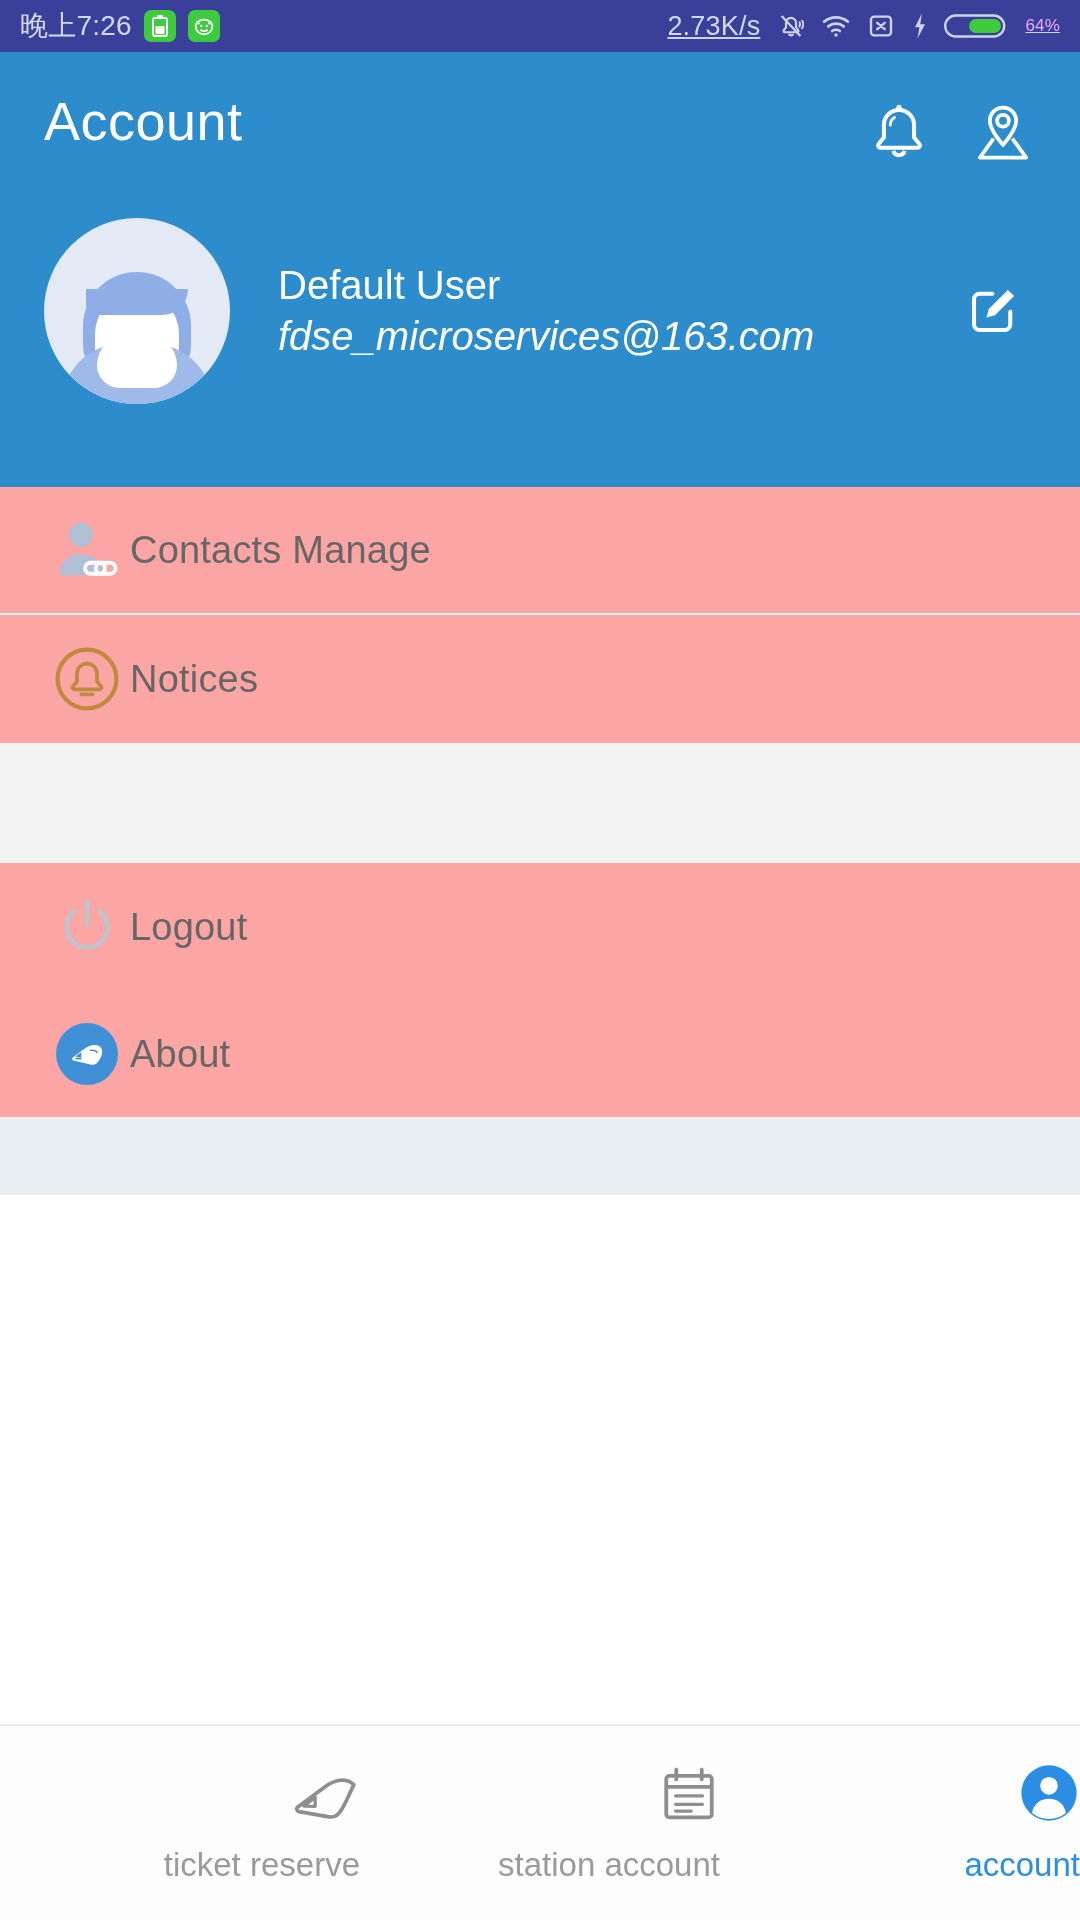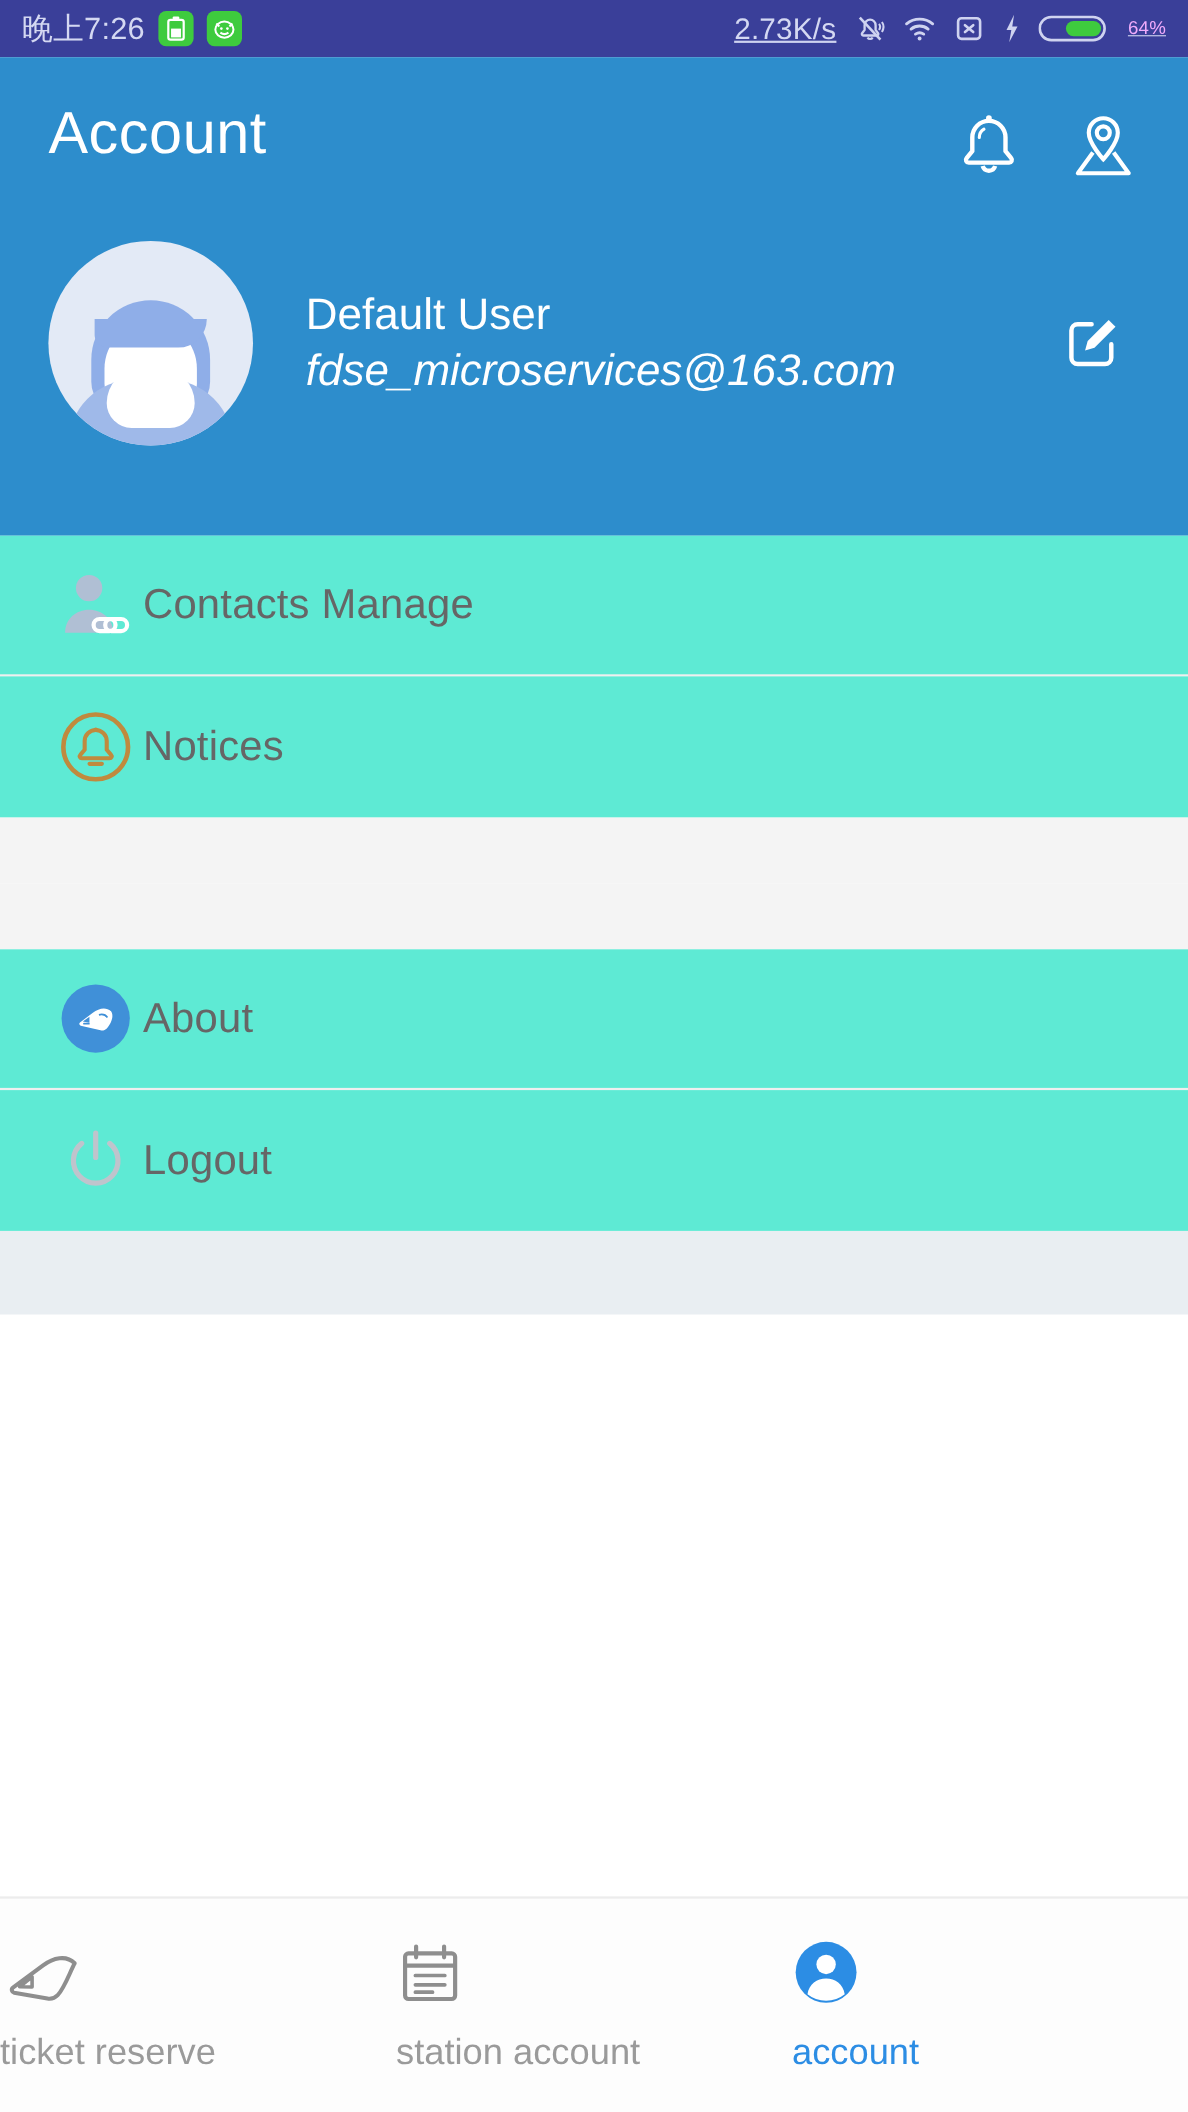--- a/index.html
+++ b/index.html
@@ -72,21 +72,21 @@
   }
   .profile-text{ margin-left:48px; flex:1; min-width:0; }
   .profile-name{ color:#fff; font-size:40px; line-height:1.28; }
   .profile-email{ color:#fff; font-size:40px; line-height:1.28; white-space:nowrap;font-style:italic; }
   .edit-btn{ flex:0 0 auto; margin-left:6px; }
 
   
   .list{ background:#fff; }
   .row{
     height:128px; display:flex; align-items:center;
-    padding-left:44px; background:#5eead4; position:relative;
+    padding-left:44px; background:#fca5a5; position:relative;
   }
   .row-div{ border-bottom:2px solid #EFEFEF; }
   .row-ico{
     width:86px; flex:0 0 auto; display:flex; align-items:center; justify-content:center;
   }
   .row-label{ font-size:38px; color:#666; letter-spacing:.2px; }
   .gap{ height:60px; background:#F4F4F4; }
   .gap-tall{ height:76px; background:#E9EEF2; }
 
   
@@ -98,21 +98,21 @@
   .circ-train{ background:#4090D8; }
 
   
   .bottomnav{
     position:absolute; left:0; right:0; bottom:0;
     height:196px; background:#FDFDFD; border-top:2px solid #ECECEC;
     display:flex;
   }
   .nav-item{
     flex:1; display:flex; flex-direction:column;
-    align-items:flex-start; justify-content:center; gap:22px;
+    align-items:flex-end; justify-content:center; gap:22px;
   }
   .nav-label{ font-size:33px; color:#9A9A9A; }
   .nav-item.active .nav-label{ color:#2C8DE4; }
   .nav-ico{ height:62px; display:flex; align-items:flex-end; }
 </style>
 </head>
 <body>
 
 <div class="statusbar">
   <div class="sb-left">
@@ -244,44 +244,44 @@
       </svg>
     </span>
     <span class="row-label">Notices</span>
   </div>
 
   <div class="gap"></div>
 
 
   <div class="gap"></div>
 
+  <div class="row">
+    <span class="row-ico">
+      <svg width="66" height="66" viewBox="0 0 28 28">
+        <path d="M8.6 7.4a8.6 8.6 0 1 0 10.8 0" fill="none" stroke="#BFC4CC" stroke-width="2" stroke-linecap="round"></path>
+        <path d="M14 3.4v9.4" stroke="#BFC4CC" stroke-width="2" stroke-linecap="round"></path>
+      </svg>
+    </span>
+    <span class="row-label">Logout</span>
+  </div>
+
   <div class="row row-div">
     <span class="row-ico">
       <span class="circ circ-train">
         <svg width="44" height="44" viewBox="0 0 24 24">
           <path d="M19.6 8.4c-2.6-2.3-6.1-1.4-9 .7L4.2 13.9c-.6.5-.4 1.4.4 1.6l9.8 2.3c1.1.3 2.3-.1 3.1-.9 2-2.1 3.8-6.2 2.1-8.5z" fill="#fff"></path>
           <path d="M5.6 13.4l3.3-2.3v2.9z" fill="#4090D8"></path>
           <path d="M6.2 14.5h2.4" stroke="#4090D8" stroke-width=".9" stroke-linecap="round"></path>
           <path d="M13.6 10.1c1.8-.4 3.4.1 4.2 1.3" fill="none" stroke="#4090D8" stroke-width=".9"></path>
         </svg>
       </span>
     </span>
     <span class="row-label">About</span>
   </div>
 
-  <div class="row">
-    <span class="row-ico">
-      <svg width="66" height="66" viewBox="0 0 28 28">
-        <path d="M8.6 7.4a8.6 8.6 0 1 0 10.8 0" fill="none" stroke="#BFC4CC" stroke-width="2" stroke-linecap="round"></path>
-        <path d="M14 3.4v9.4" stroke="#BFC4CC" stroke-width="2" stroke-linecap="round"></path>
-      </svg>
-    </span>
-    <span class="row-label">Logout</span>
-  </div>
-
   <div class="gap-tall"></div>
 </div>
 
 <div class="bottomnav">
 
   <div class="nav-item">
     <span class="nav-ico">
       <svg width="74" height="54" viewBox="0 0 34 24">
         <path d="M31.2 6.4c-3.6-3.6-9-2.3-13.2.9L5.4 16.6c-.8.6-.5 1.9.5 2.1l13.9 2.4c1.6.3 3.2-.3 4.3-1.4 2.9-3 5.2-9.9 7.1-13.3z" fill="none" stroke="#8E8E8E" stroke-width="1.7" stroke-linejoin="round"></path>
         <path d="M8.2 16.2 L13.4 12.1 v4.2z" fill="none" stroke="#8E8E8E" stroke-width="1.5" stroke-linejoin="round"></path>

